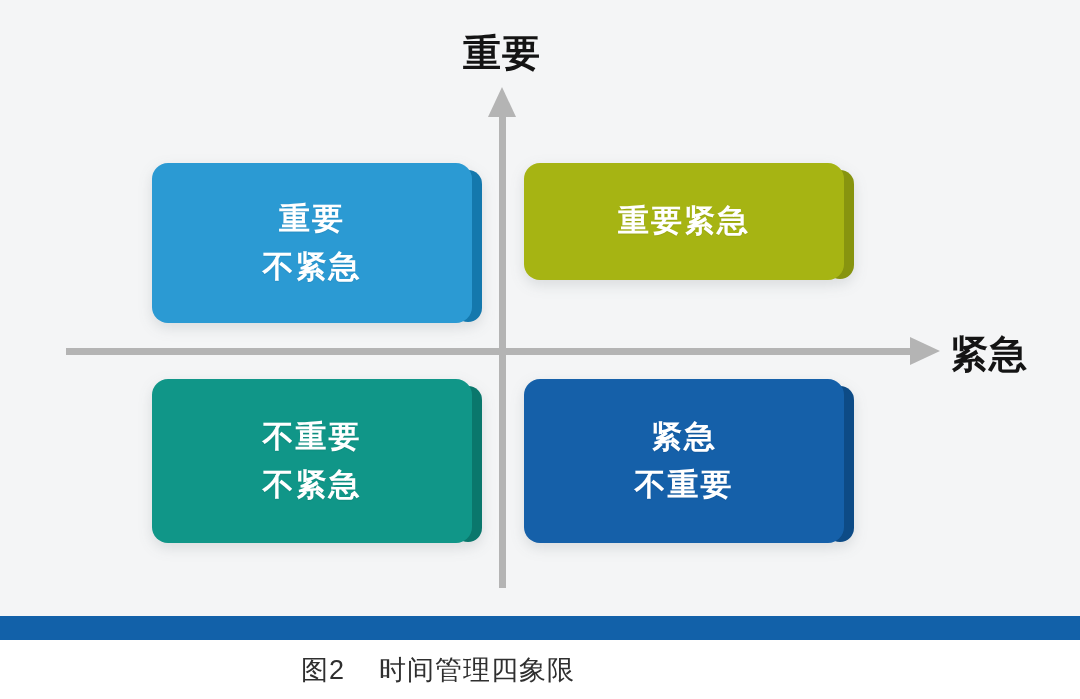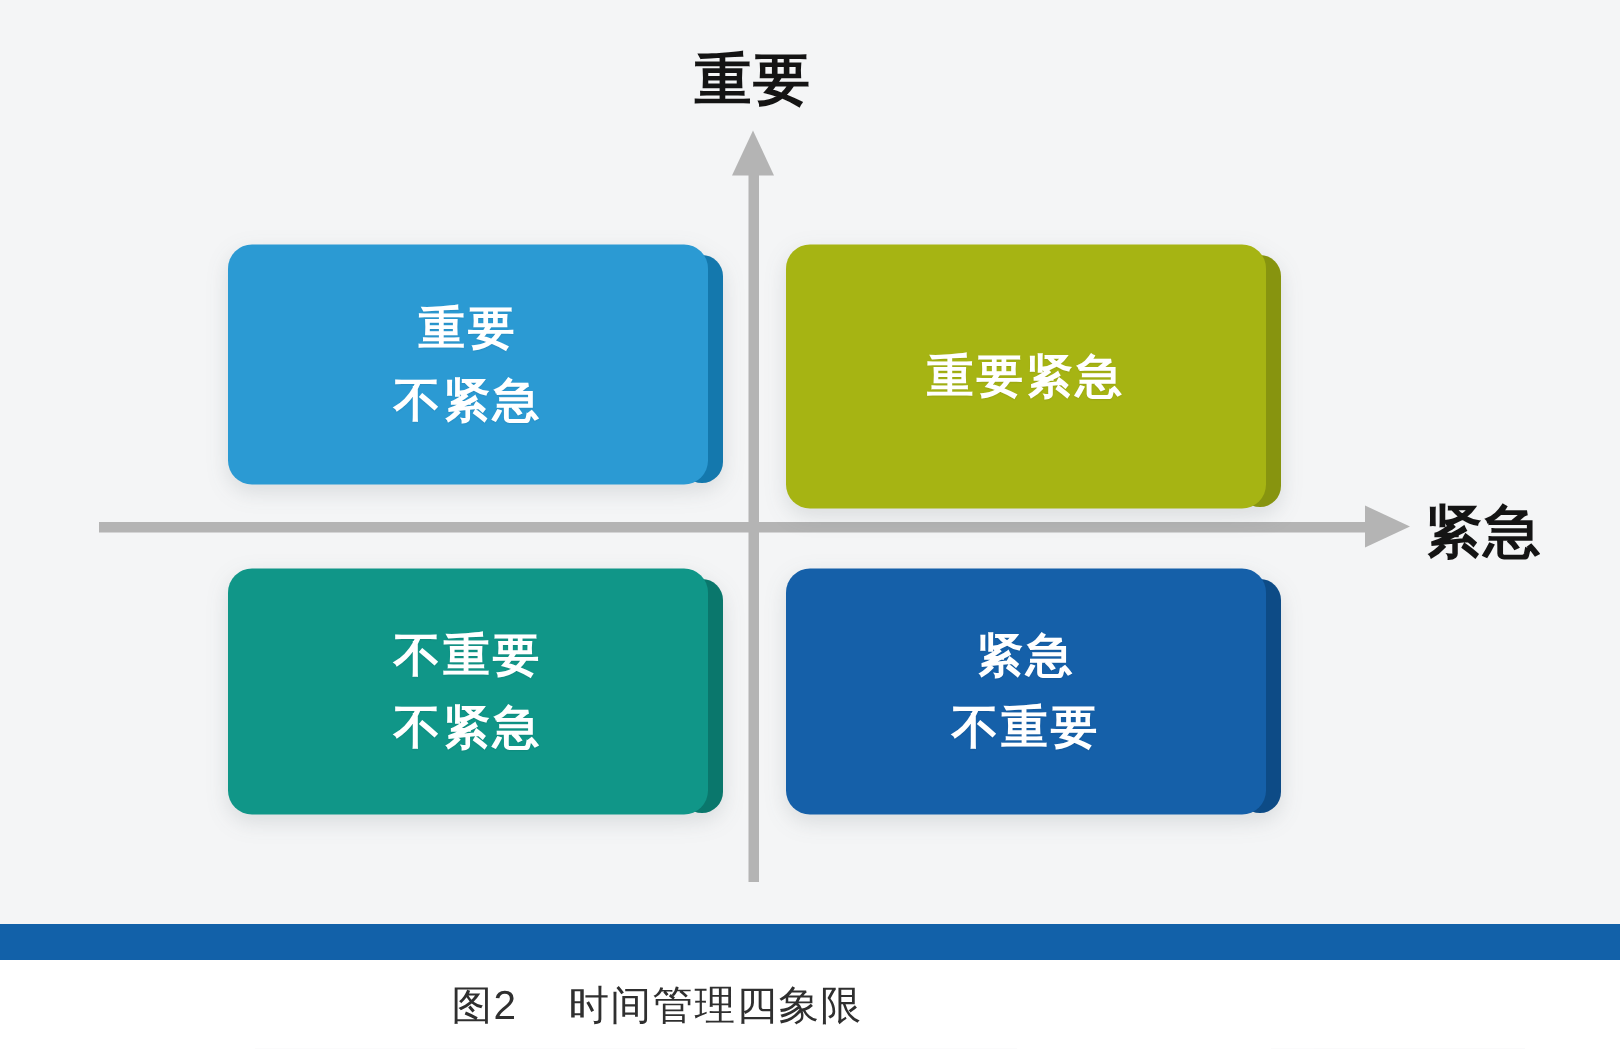--- a/index.html
+++ b/index.html
@@ -60,21 +60,21 @@
     border-bottom: 14px solid transparent;
     border-left: 30px solid var(--axis, #b4b4b4);
   }
 
   
   .quadrant {
     position: absolute;
     filter: drop-shadow(0 5px 7px rgba(60,70,80,0.14));
   }
   .q-tl { left: 152px; top: 163px; width: 330px; height: 160px; }
-  .q-tr { left: 524px; top: 163px; width: 330px; height: 176px; font-family: Liberation Serif, serif; }
+  .q-tr { left: 524px; top: 163px; width: 330px; height: 117px; font-family: Liberation Serif, serif; }
   .q-bl { left: 152px; top: 379px; width: 330px; height: 164px; }
   .q-br { left: 524px; top: 379px; width: 330px; height: 164px; }
 
   .q-edge {
     position: absolute;
     top: 7px; right: 0; bottom: 1px;
     width: 28px;
     background: var(--edge, #888);
     border-radius: 14px;
   }

